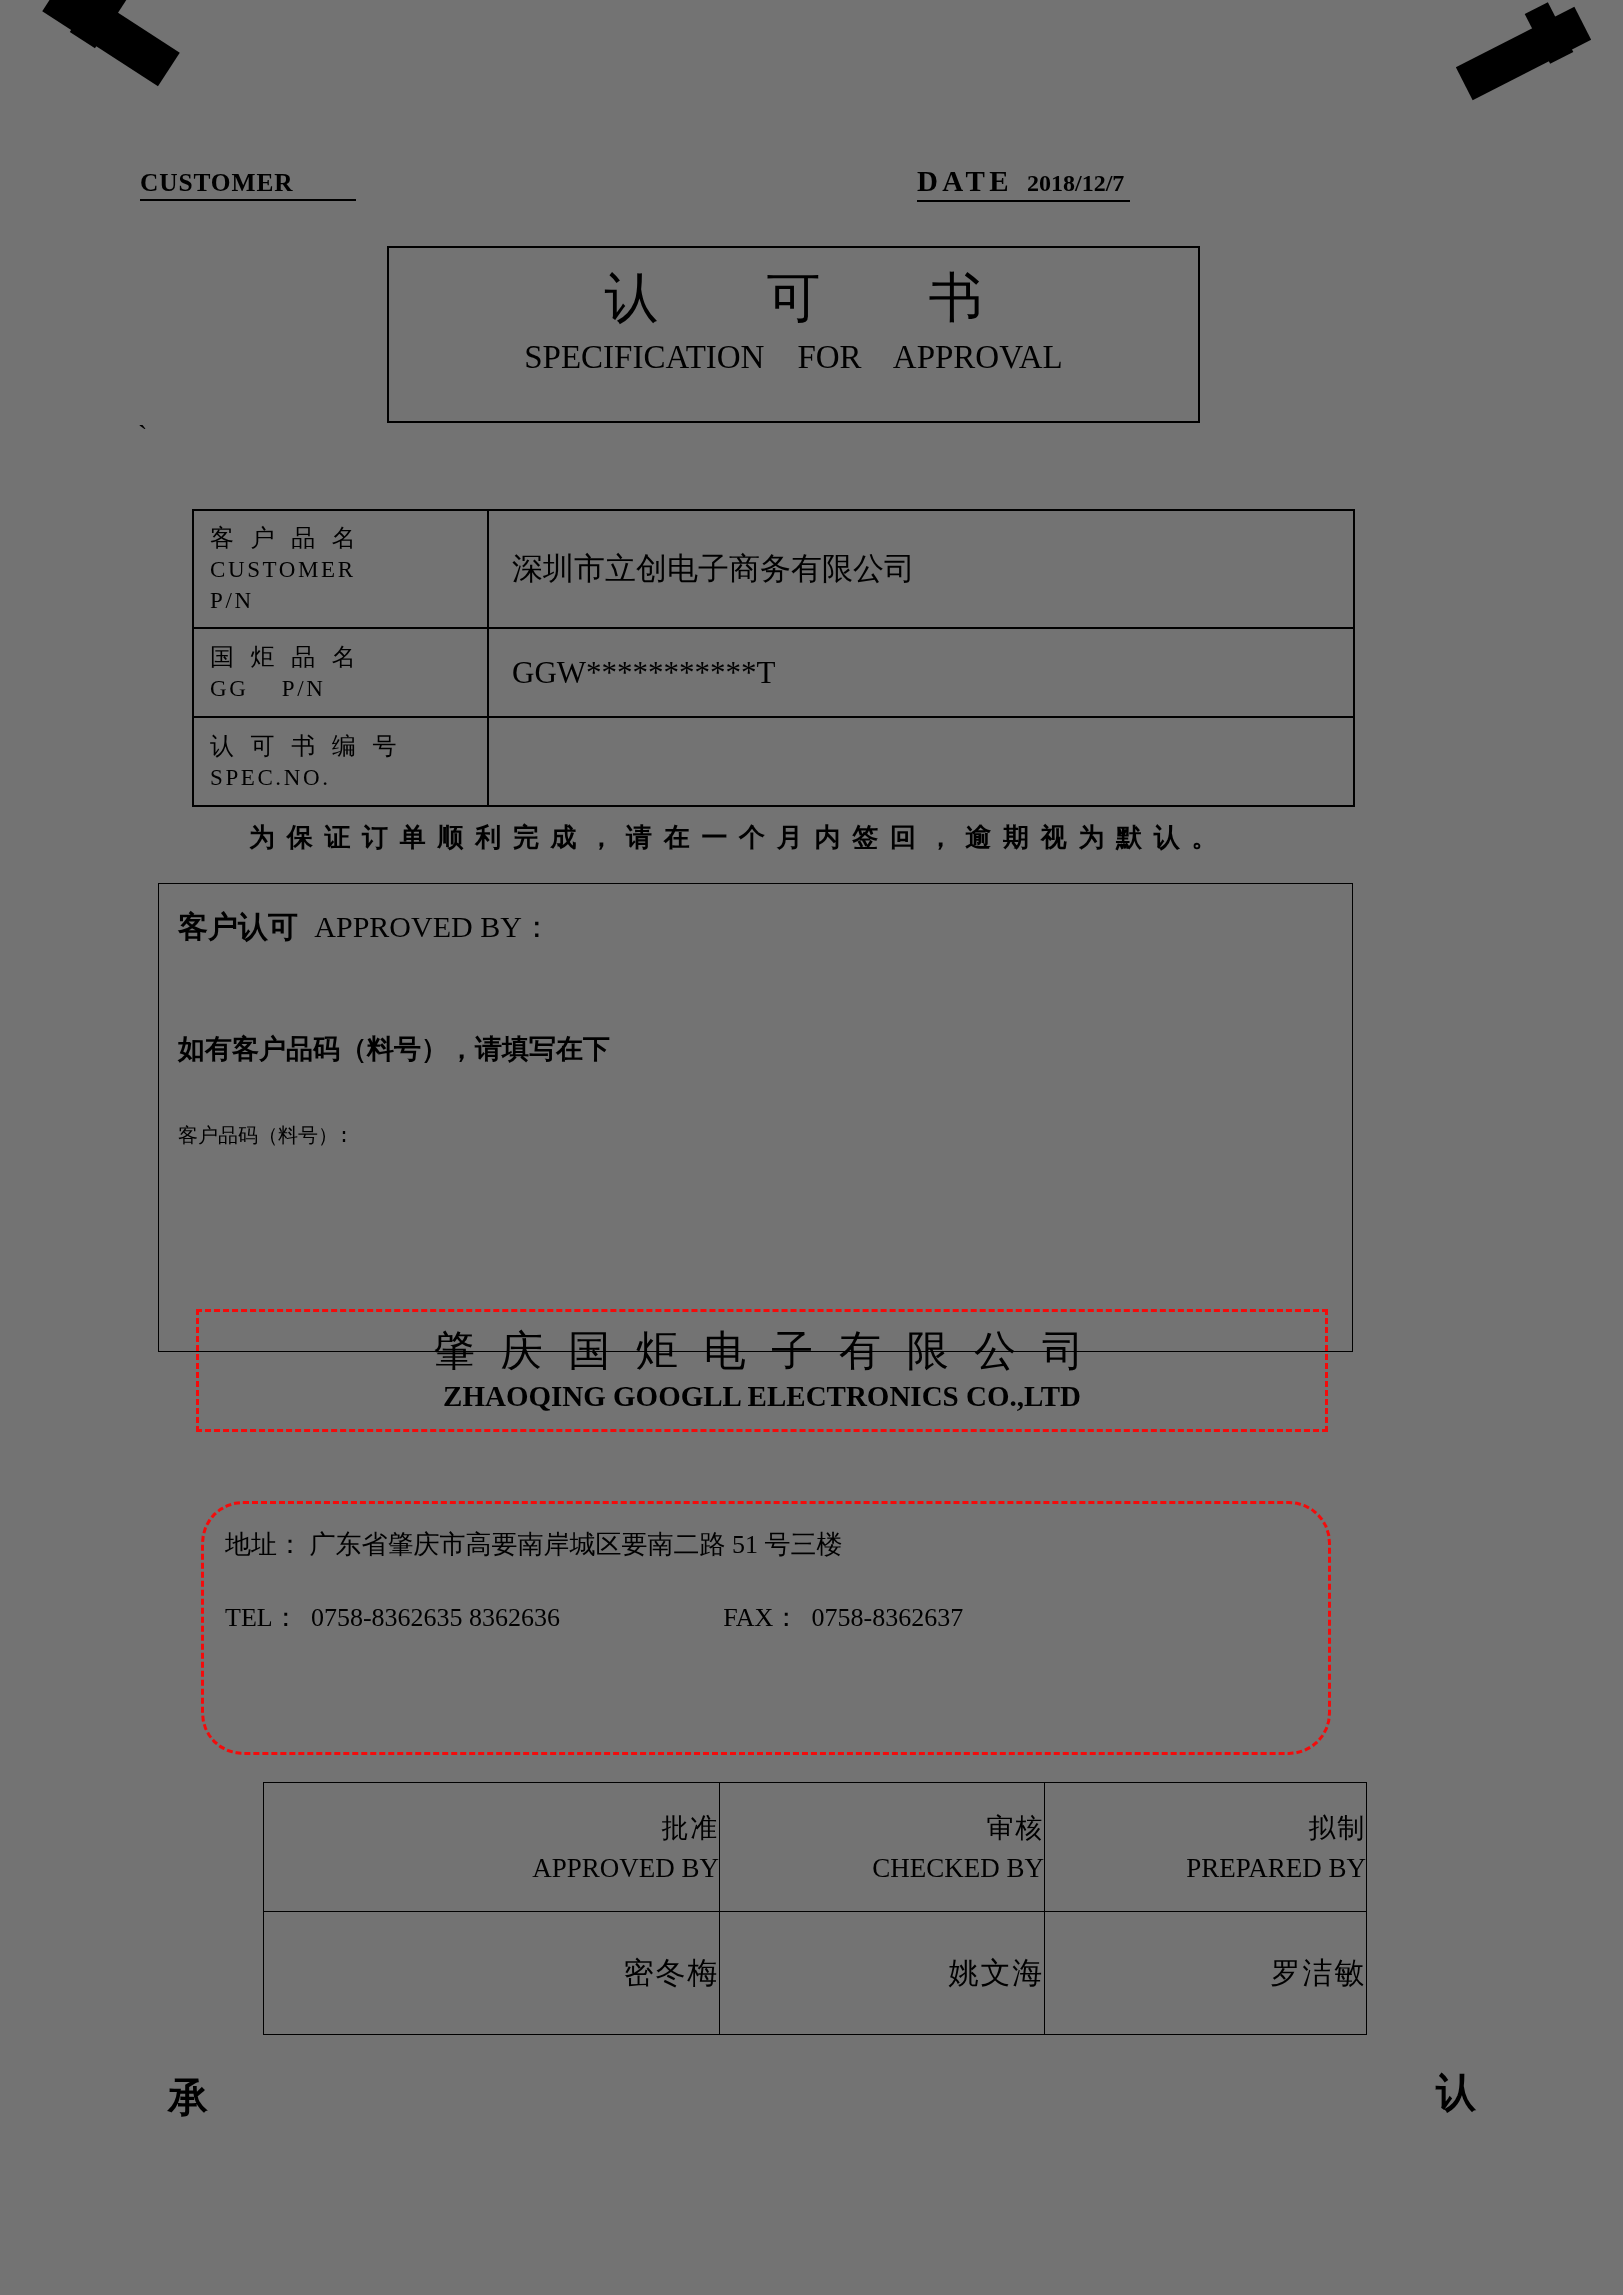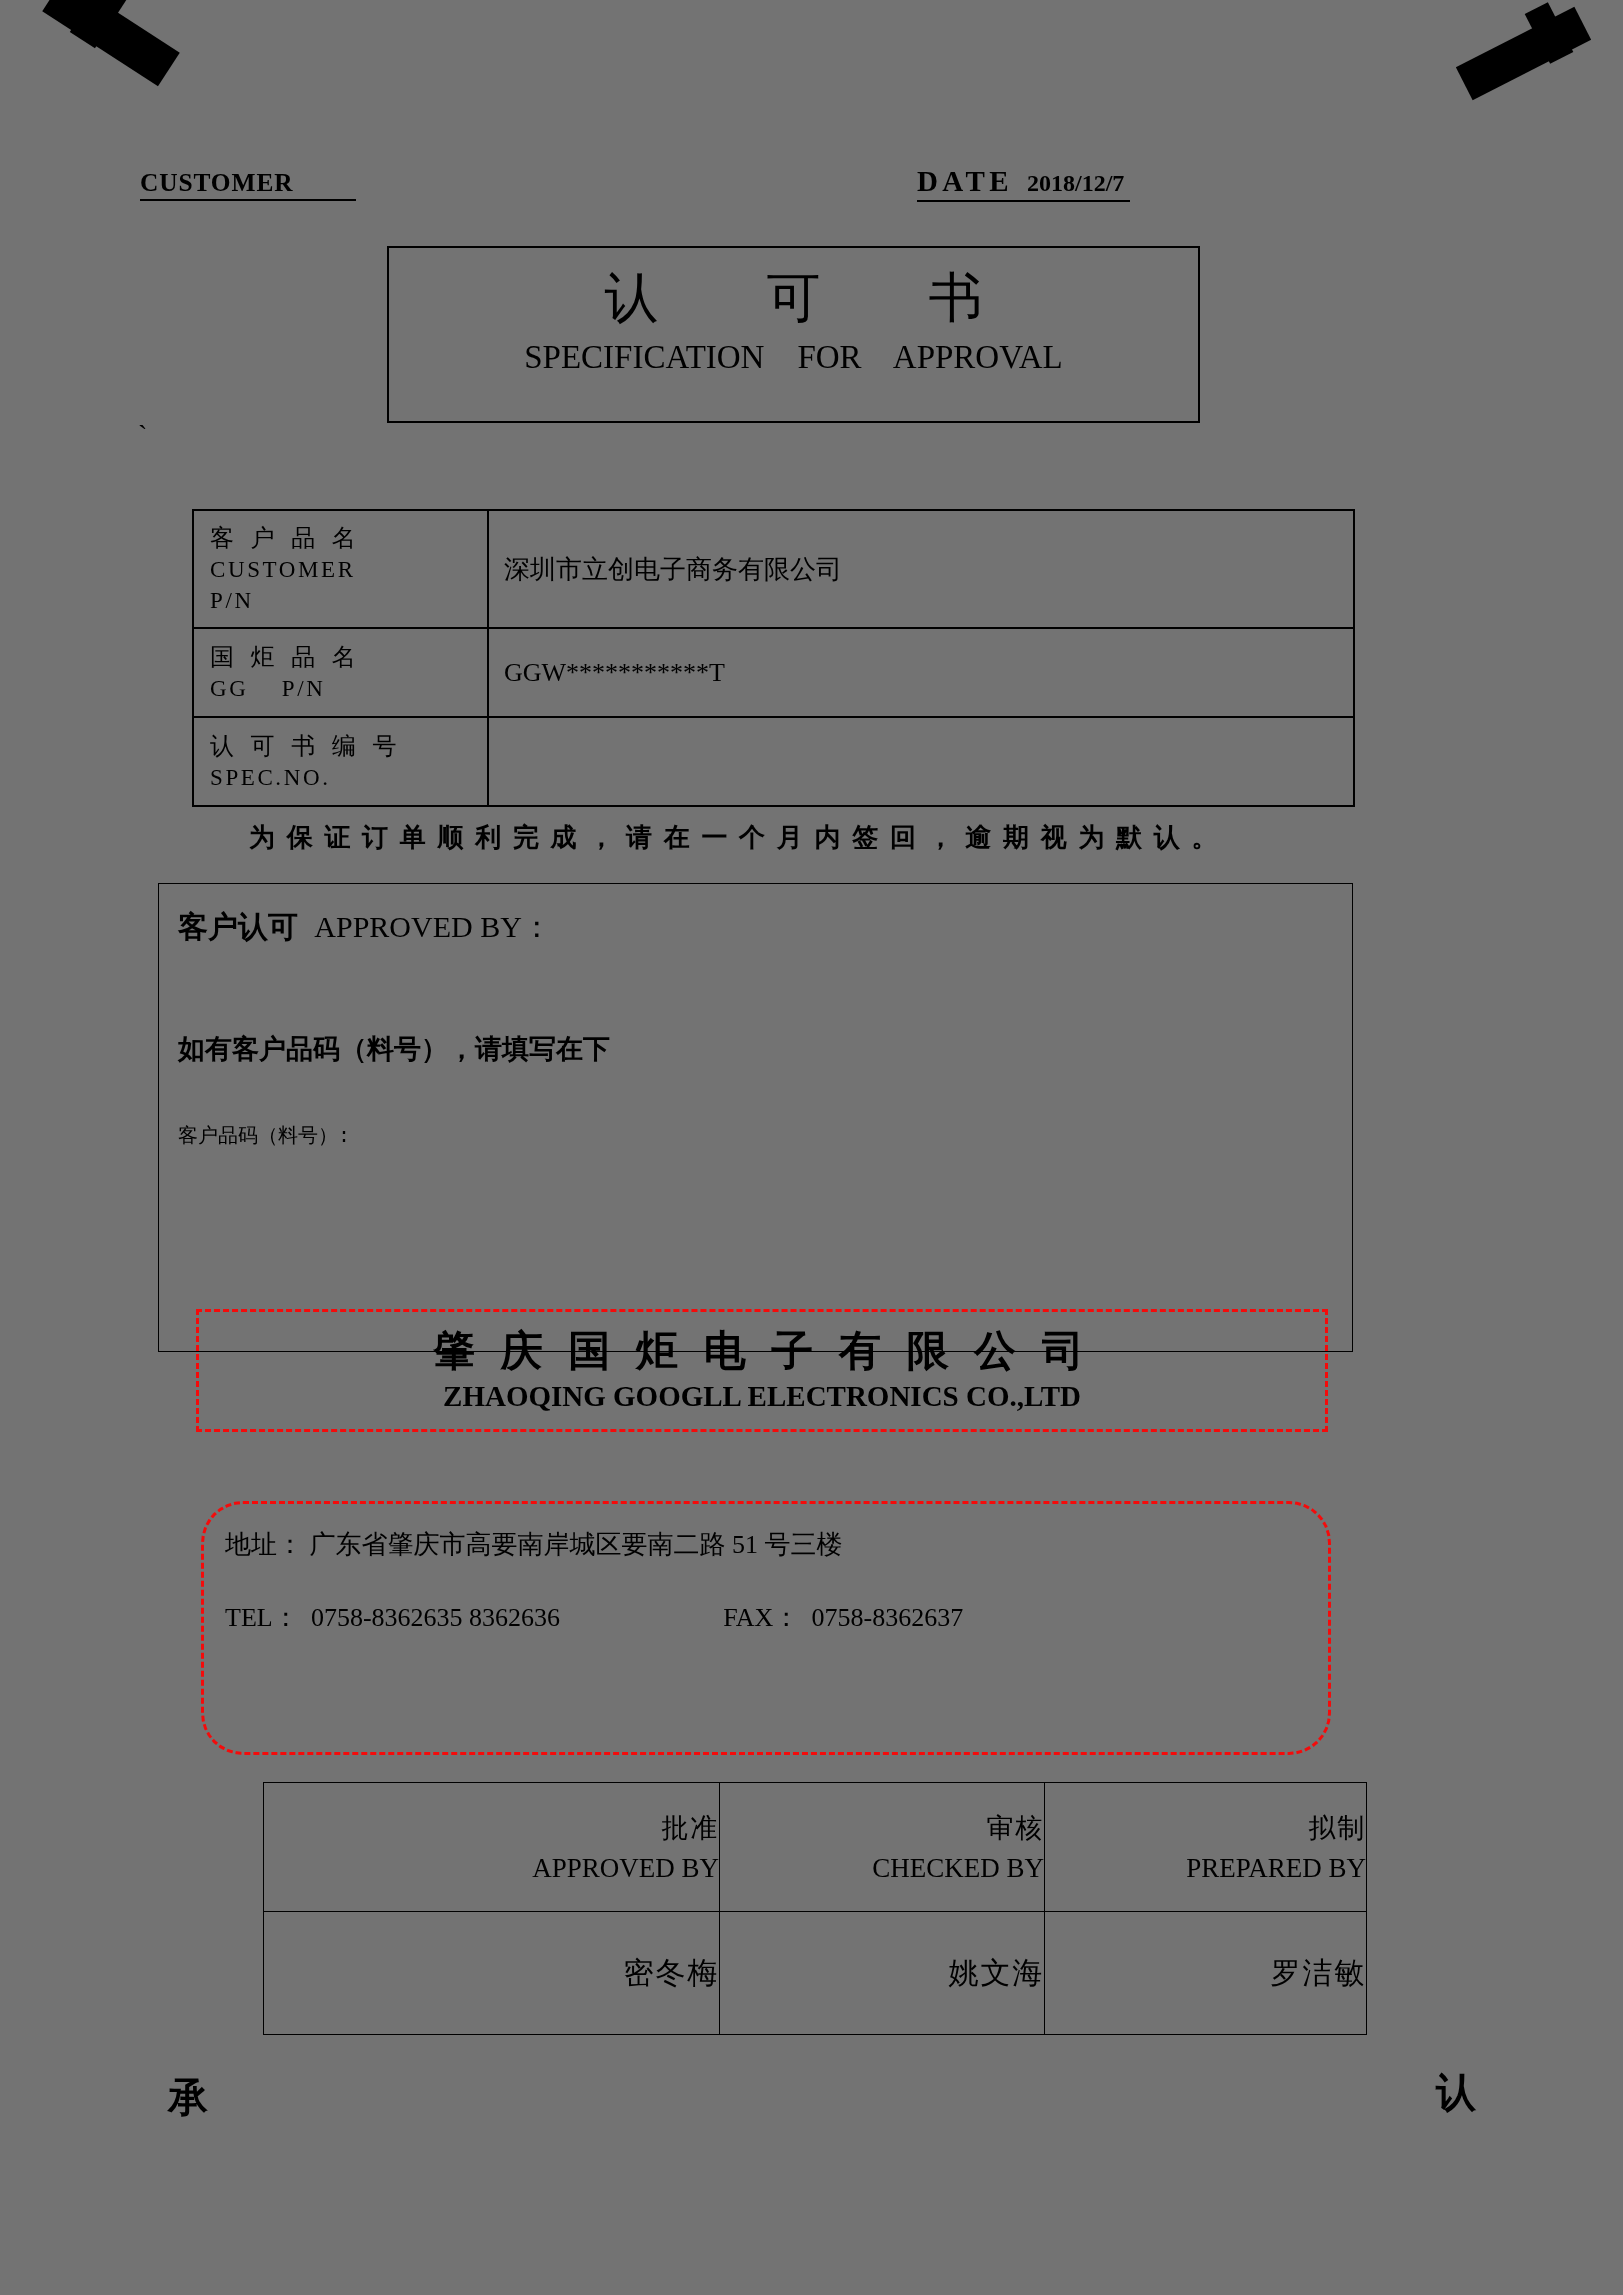--- a/index.html
+++ b/index.html
@@ -36,21 +36,21 @@
 
   
   .info-table {
     position:absolute; left:192px; top:509px; width:1163px;
     border-collapse:collapse; table-layout:fixed;
   }
   .info-table td { border:2.6px solid #000; vertical-align:middle; }
   .info-table .label-cell { width:295px; padding:8.8px 7px 8.8px 16px; }
   .label-cn { font-size:24px; letter-spacing:5.3px; line-height:1.35; }
   .label-en { font-size:23px; letter-spacing:2.6px; line-height:1.35; white-space:pre; }
-  .value-cell { padding-left:15px; font-size:26px; }
+  .value-cell { padding-left:23px; font-size:31px; }
   .row-1 { height:118px; } .row-2 { height:89px; } .row-3 { height:89px; }
 
   
   .notice {
     position:absolute; left:249px; top:820px; width:1148px;
     font-weight:bold; font-size:26px; letter-spacing:2.6px; white-space:pre;
   }
 
   
   .approval-box {
@@ -62,21 +62,21 @@
   .approval-en { font-weight:normal; margin-left:8.8px; }
   .approval-line2 { position:absolute; left:19px; top:147px; font-size:27px;
     font-family:"Liberation Sans", sans-serif; font-weight:600; }
   .approval-line3 { position:absolute; left:19px; top:238px; font-size:20px;font-family:Liberation Mono, monospace; }
 
   
   .company-box {
     position:absolute; left:196px; top:1309px; width:1132px; height:123px;
     border:3.5px dashed #f40b0b; text-align:center;
   }
-  .company-cn { margin-top:10.5px; font-size:42px; font-weight:bold; letter-spacing:7px;
+  .company-cn { margin-top:10.5px; font-size:42px; font-weight:normal; letter-spacing:7px;
     font-family:"Liberation Sans", sans-serif; }
   .company-en { margin-top:1.8px; font-size:29px; font-weight:bold; }
 
   
   .contact-box {
     position:absolute; left:201px; top:1501px; width:1130px; height:254px;
     border:3.5px dashed #f40b0b; border-radius:42px;
   }
   .address-line { position:absolute; left:21px; top:23px; font-size:26px; }
   .telfax-line { position:absolute; left:21px; top:96px; font-size:26px; }

